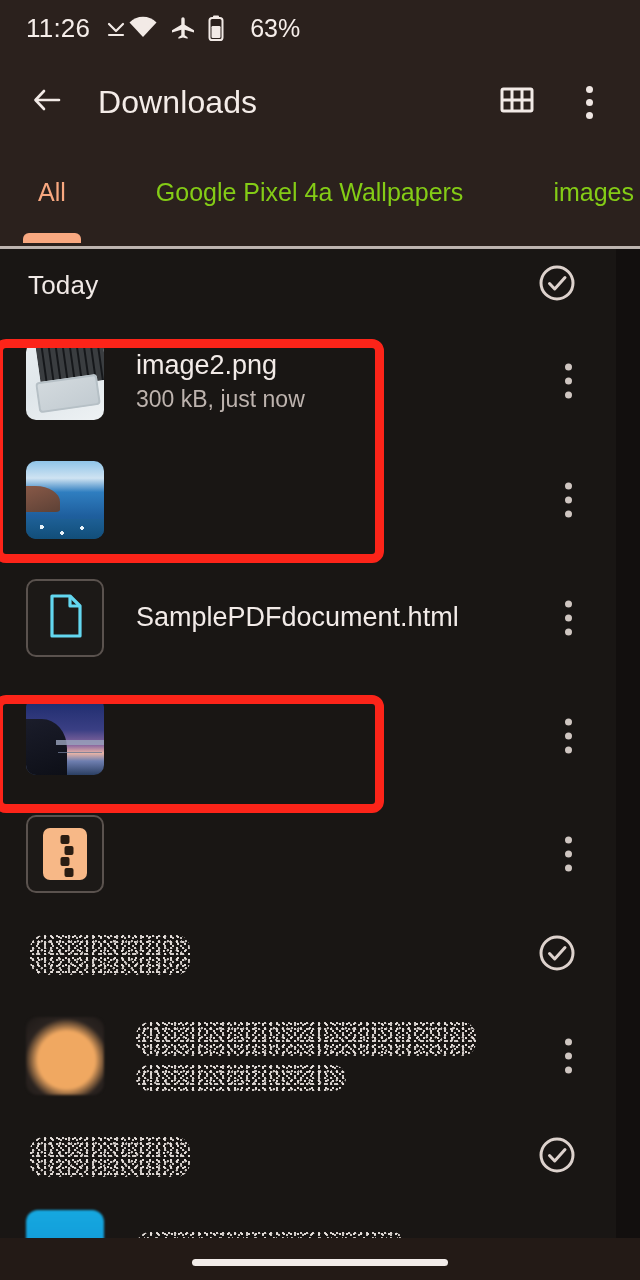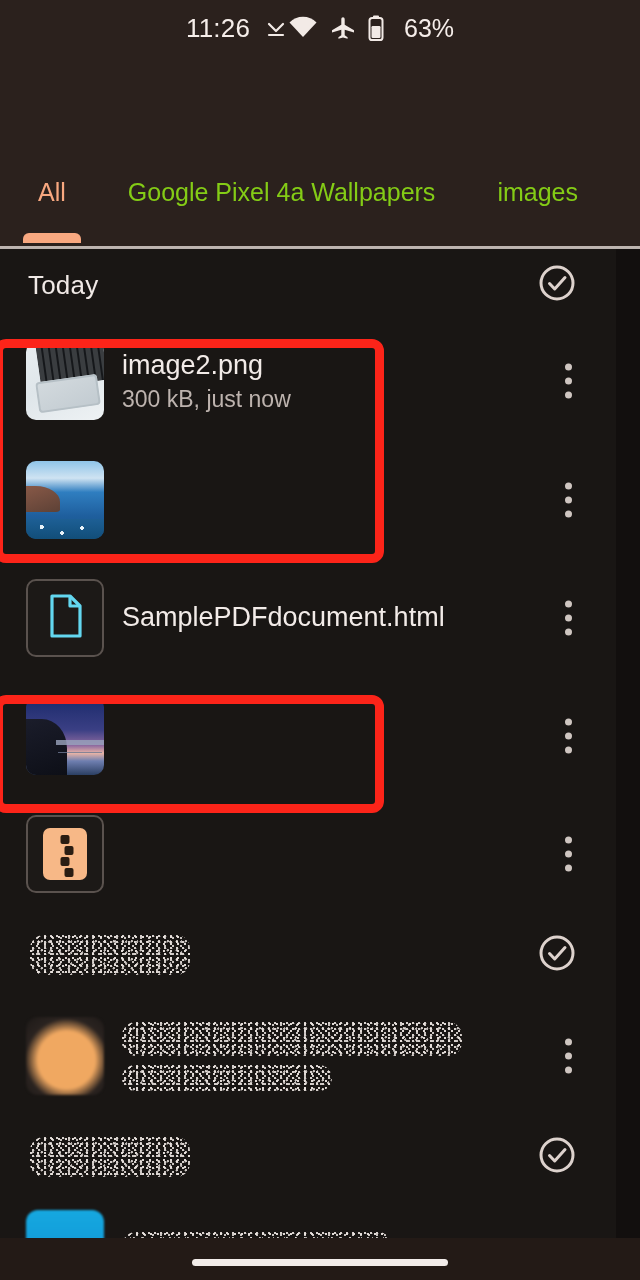--- a/index.html
+++ b/index.html
@@ -12,27 +12,27 @@
   .phone { position:relative; width:640px; height:1280px; background:#120f0e; overflow:hidden; }
 
   
   .top-chrome {
     position:absolute; left:0; top:0; width:640px; height:248px;
     background:#2b211d;
   }
   
   .statusbar {
     position:absolute; left:0; top:0; width:640px; height:56px;
-    display:flex; align-items:center; justify-content:center;
+    display:flex; align-items:center; justify-content:flex-start;
     padding:0 26px;
   }
   .sb-left { display:flex; align-items:center; gap:14px; }
   .sb-time { color:#f6eeea; font-size:26px; font-weight:500; letter-spacing:.2px; }
   .sb-right { display:flex; align-items:center; gap:12px; }
-  .sb-batt { color:#f6eeea; font-size:25px; font-weight:500; margin-left:8px;}
+  .sb-batt { color:#f6eeea; font-size:25px; font-weight:500; margin-left:14px;}
   .ic { display:inline-block; line-height:0; }
 
   
   .appbar {
     position:absolute; left:0; top:58px; width:640px; height:88px;
     display:flex; align-items:center; padding:0 22px;
   }
   .back-btn { width:50px; height:50px; display:flex; align-items:center; justify-content:center; }
   .title {
     color:#f4ece8; font-size:32px; font-weight:400; margin-left:26px;
@@ -41,21 +41,21 @@
   .appbar-actions { display:flex; align-items:center; gap:26px; padding-right:6px;}
   .grid-btn,.more-btn { width:46px; height:46px; display:flex; align-items:center; justify-content:center; }
 
   .dots-v { display:flex; flex-direction:column; gap:6px; align-items:center; }
   .dots-v i { display:block; width:7px; height:7px; border-radius:50%; background:#efe6e2; }
 
   
   .tabs {
     position:absolute; left:0; top:172px; width:640px; height:76px;
     display:flex; align-items:flex-start;
-    padding-left:38px; white-space:nowrap;
+    padding-left:38px; white-space:nowrap;gap:28px;
   }
   .tab {
     position:relative; color:#84cc16; font-size:25px; font-weight:400;
     padding:6px 0 0 0; margin-right:62px; flex:0 0 auto;
   }
   .tab.active { color:#f8a880; font-weight:500; }
   .tab-ind {
     position:absolute; left:50%; transform:translateX(-50%);
     bottom:-36px; width:58px; height:10px; border-radius:6px 6px 0 0;
     background:#f8a880;
@@ -83,21 +83,21 @@
     padding:0 0 0 26px; position:relative;
   }
   .thumb {
     width:78px; height:78px; border-radius:10px; overflow:hidden;
     flex:0 0 auto; position:relative;
   }
   .thumb.framed {
     border:2px solid #5a524e; background:#1c1917;
     display:flex; align-items:center; justify-content:center;
   }
-  .meta { margin-left:18px; display:flex; flex-direction:column; gap:5px; min-width:0; }
+  .meta { margin-left:32px; display:flex; flex-direction:column; gap:5px; min-width:0; }
   .fname { color:#f2ebe8; font-size:27px; line-height:1.15; white-space:nowrap; }
   .fsub  { color:#bdb3ae; font-size:23px; line-height:1.15; white-space:nowrap; }
   .row-more { position:absolute; right:44px; top:50%; transform:translateY(-50%); }
 
   
   .tb-laptop { background:linear-gradient(150deg,#e9eef1 0%,#dfe6ea 45%,#eef2f4 100%); }
   .tb-laptop::before{
     content:""; position:absolute; left:16%; top:-4%; width:92%; height:58%;
     background:
       repeating-linear-gradient(90deg,#3a3d40 0 5px,#15171a 5px 7px),
@@ -214,20 +214,48 @@
           <svg width="16" height="26" viewBox="0 0 16 26">
             <rect x="5" y="0.5" width="6" height="2.5" rx="1" fill="#f2eae6"></rect>
             <rect x="1.5" y="3" width="13" height="22" rx="2.6" fill="none" stroke="#f2eae6" stroke-width="2"></rect>
             <rect x="3.5" y="11" width="9" height="12" rx="1.2" fill="#f2eae6"></rect>
           </svg>
         </span>
         <span class="sb-batt">63%</span>
       </div>
     </div>
 
+    <div class="appbar">
+      <div class="back-btn">
+        <span>
+          <svg width="36" height="36" viewBox="0 0 36 36">
+            <path d="M30 18 H7" stroke="#f2eae6" stroke-width="2.6" stroke-linecap="round" fill="none"></path>
+            <path d="M15 9 L6.5 18 L15 27" stroke="#f2eae6" stroke-width="2.6" stroke-linecap="round" stroke-linejoin="round" fill="none"></path>
+          </svg>
+        </span>
+      </div>
+      <div class="title">Downloads</div>
+      <div class="appbar-actions">
+        <div class="grid-btn">
+          <span>
+            <svg width="34" height="30" viewBox="0 0 34 30">
+              <rect x="2" y="4" width="30" height="22" rx="1.5" fill="none" stroke="#f2eae6" stroke-width="3"></rect>
+              <path d="M12 4 V26 M22 4 V26 M2 15 H32" stroke="#f2eae6" stroke-width="3"></path>
+            </svg>
+          </span>
+        </div>
+        <div class="more-btn">
+          <span class="dots-v">
+            <i></i>
+              <i></i>
+              <i></i>
+          </span>
+        </div>
+      </div>
+    </div>
 
     <div class="tabs">
       <div class="tab active">
         <span>All</span>
         <span class="tab-ind"></span>
       </div>
       <div class="tab">
         <span>Google Pixel 4a Wallpapers</span>
       </div>
       <div class="tab">

